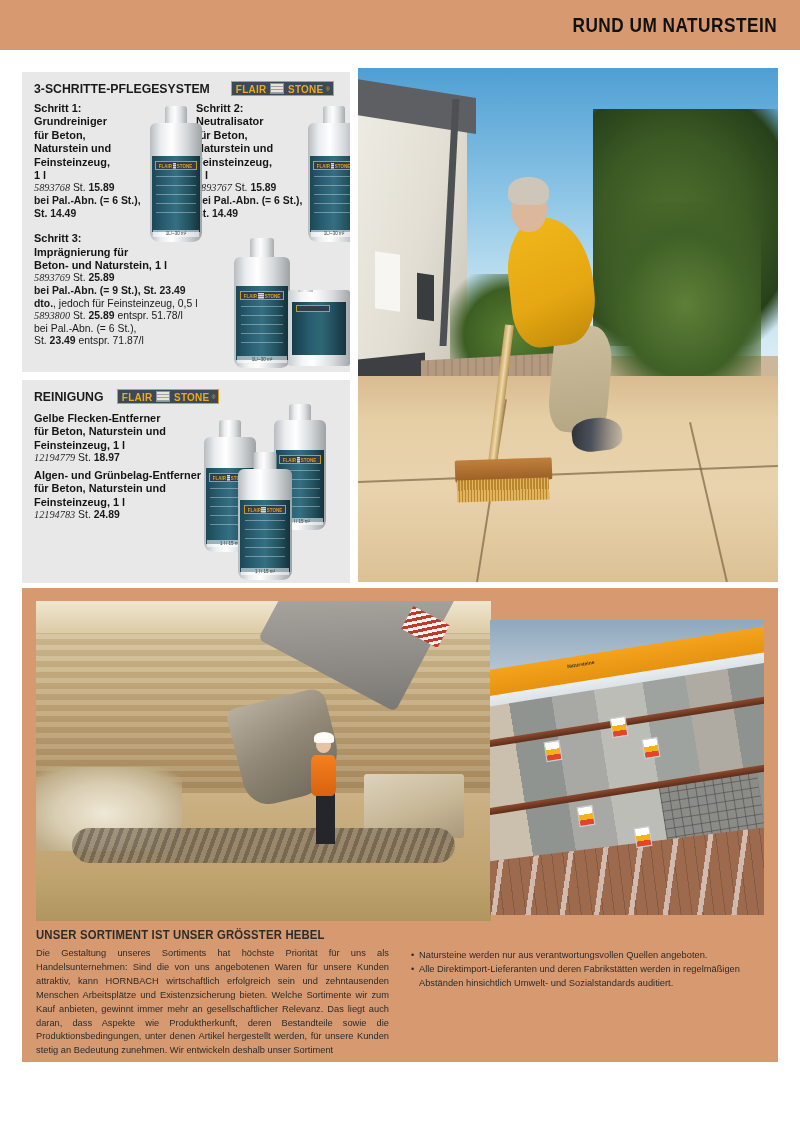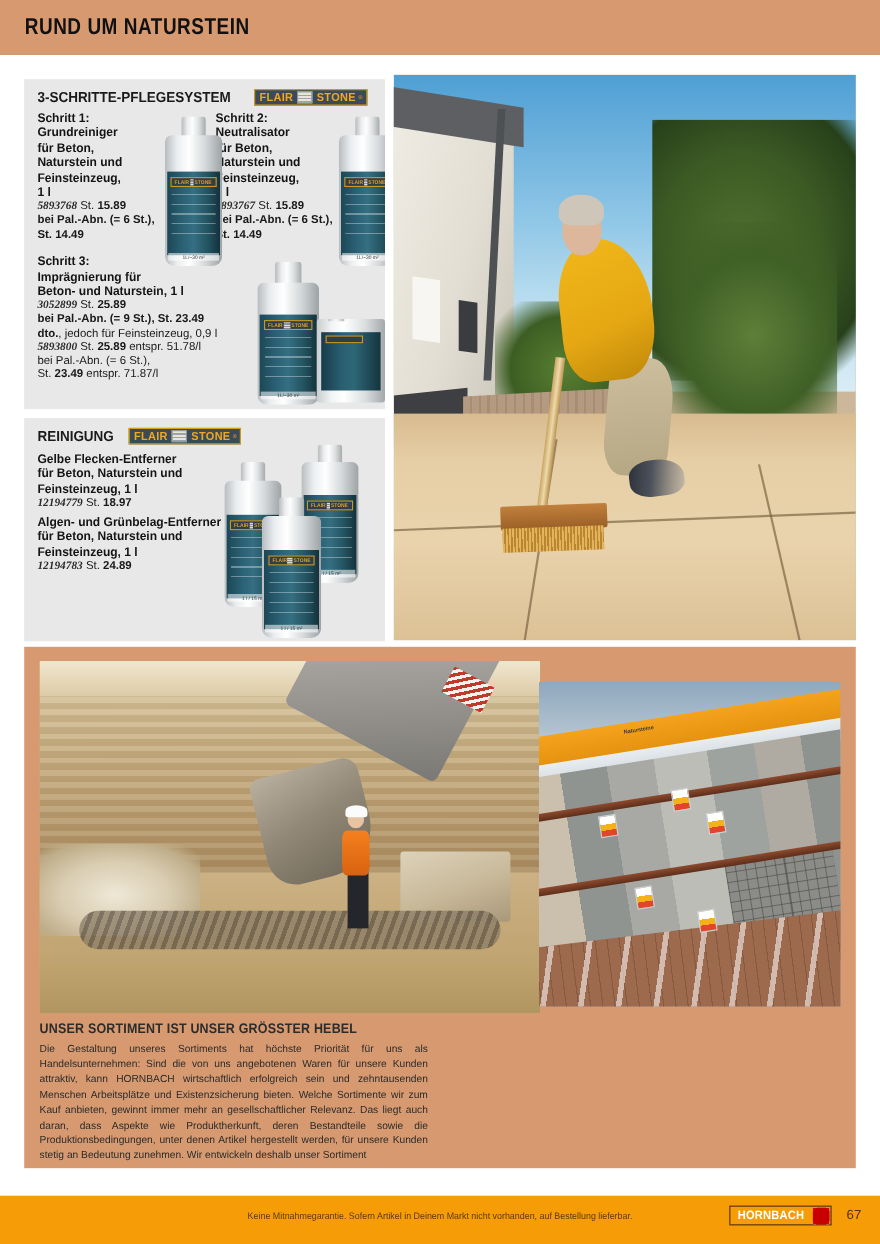--- a/index.html
+++ b/index.html
@@ -8,21 +8,21 @@
     background: #ffffff;
     font-family: "Liberation Sans", sans-serif;
     overflow: hidden;
   }
   .page { position: relative; width: 800px; height: 1131px; background:#fff; }
 
   
   .header-band {
     position: absolute; left: 0; top: 0; width: 800px; height: 50px;
     background: #d79a70;
-    display: flex; align-items: center; justify-content: flex-start;
+    display: flex; align-items: center; justify-content: flex-end;
   }
   .header-title {
     font-family: "Liberation Sans", sans-serif;
     font-weight: 900; font-size: 21px; color: #111;
     letter-spacing: 0.6px;
     transform: scaleX(0.82); transform-origin: center;
     white-space: nowrap;
   }
 
   
@@ -69,21 +69,20 @@
   .prod-col { width: 168px; padding-right: 6px; }
   .prod-col.second { width: 160px; }
 
   .p-title {
     font-weight: 900; font-size: 11.4px; line-height: 13.4px; color: #141414;
     transform: scaleX(0.96); transform-origin: left top;
   }
   .p-art {
     font-style: italic; font-size: 10.3px; color: #2a2a2a;
     font-family: "Liberation Serif", serif;
-    font-weight: bold;
   }
   .p-line {
     font-size: 10.4px; line-height: 12.6px; color: #191919;
     font-family: "Liberation Sans", sans-serif;
   }
   .p-line b { font-weight: 900; }
   .p-line.bold { font-weight: 700; }
   .p-price { font-weight: 900; }
 
   .step3 { padding: 0 0 0 12px; width: 215px; margin-top: 12px; }
@@ -499,30 +498,30 @@
           <span class="p-price">14.49</span>
         </div>
       </div>
     </div>
 
     <div class="step3">
       <div class="p-title" style="white-space:pre-line">Schritt 3:
 Imprägnierung für
 Beton- und Naturstein, 1 l</div>
       <div class="p-line">
-        <span class="p-art">3052899</span>
+        <span class="p-art">5893769</span>
         <span>St.</span>
         <span class="p-price">25.89</span>
       </div>
       <div class="p-line bold">
         <span>bei Pal.-Abn. (= 9 St.), St.</span>
         <span class="p-price">23.49</span>
       </div>
       <div class="p-line">
-        <b>dto.</b><span>, jedoch für Feinsteinzeug, 0,9 l</span>
+        <b>dto.</b><span>, jedoch für Feinsteinzeug, 0,5 l</span>
       </div>
       <div class="p-line">
         <span class="p-art">5893800</span>
         <span>St.</span>
         <span class="p-price">25.89</span>
         <span>entspr. 51.78/l</span>
       </div>
       <div class="p-line">bei Pal.-Abn. (= 6 St.),</div>
       <div class="p-line">
         <span>St.</span>
@@ -717,28 +716,22 @@
     </div>
 
     <div class="txt-block">
       <div class="txt-heading">UNSER SORTIMENT IST UNSER GRÖSSTER HEBEL</div>
       <div class="txt-cols">
         <div class="txt-col">
           <div class="txt-p">Die Gestaltung unseres Sortiments hat höchste Priorität für uns als Handelsunternehmen: Sind die von uns angebotenen Waren für unsere Kunden attraktiv, kann HORNBACH wirtschaftlich erfolgreich sein und zehntausenden Menschen Arbeitsplätze und Existenzsicherung bieten. Welche Sortimente wir zum Kauf anbieten, gewinnt immer mehr an gesellschaftlicher Relevanz. Das liegt auch daran, dass Aspekte wie Produktherkunft, deren Bestandteile sowie die Produktionsbedingungen, unter denen Artikel hergestellt werden, für unsere Kunden stetig an Bedeutung zunehmen. Wir entwickeln deshalb unser Sortiment</div>
         </div>
         <div class="txt-col">
           <ul class="txt-ul">
+            <li><span>Natursteine werden nur aus verantwortungsvollen Quellen angeboten.</span></li>
+            <li><span>Alle Direktimport-Lieferanten und deren Fabrikstätten werden in regelmäßigen Abständen hinsichtlich Umwelt- und Sozialstandards auditiert.</span></li>
           </ul>
         </div>
       </div>
     </div>
   </div>
 
-  <div class="footer">
-    <div class="footer-note">Keine Mitnahmegarantie. Sofern Artikel in Deinem Markt nicht vorhanden, auf Bestellung lieferbar.</div>
-    <div class="hb-logo">
-      <span class="hb-word">HORNBACH</span>
-      <span class="hb-mark"></span>
-    </div>
-    <div class="page-num">67</div>
-  </div>
 
 </div>
 
 </body></html>

